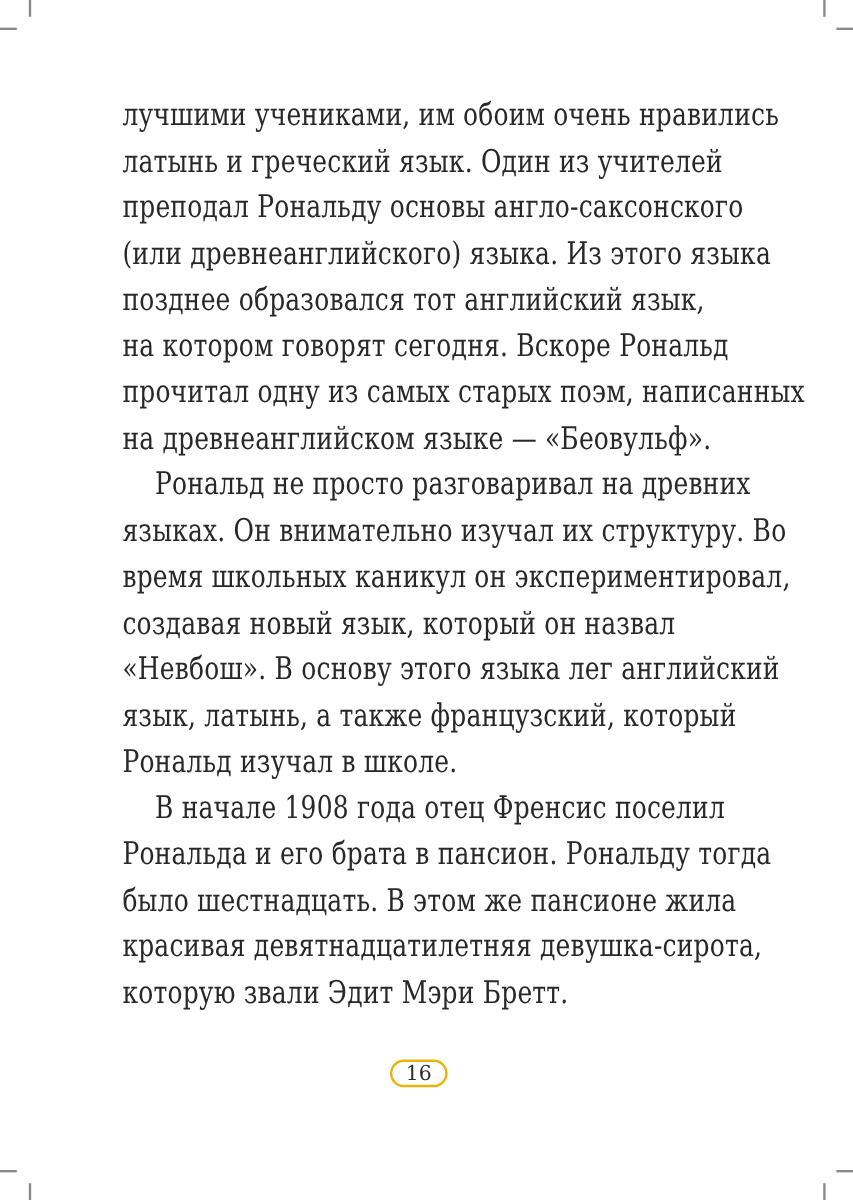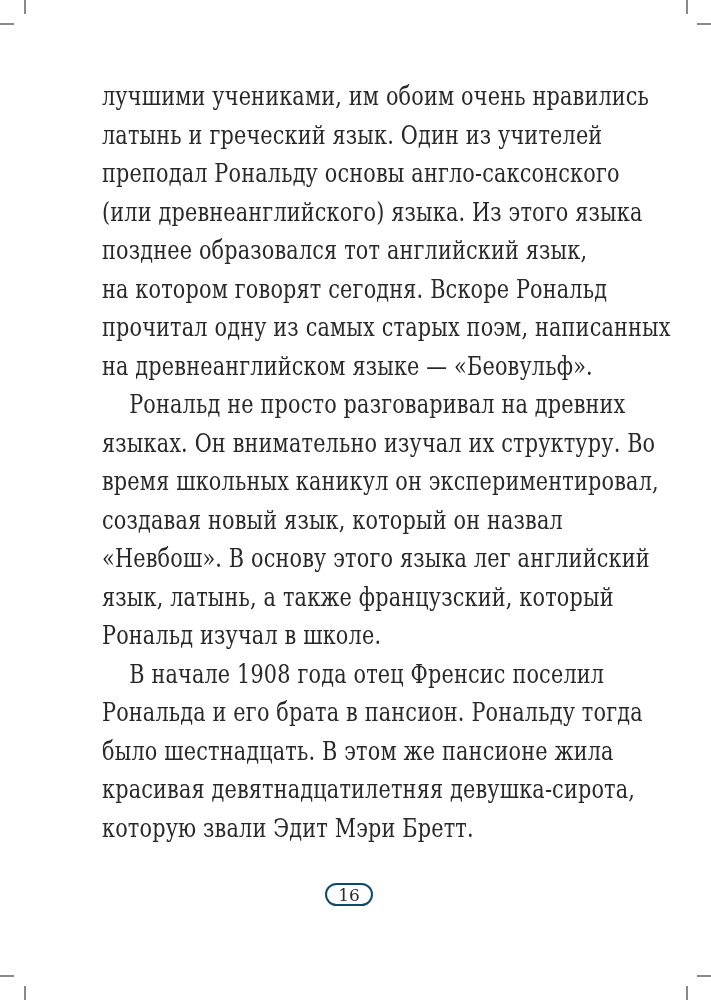--- a/index.html
+++ b/index.html
@@ -43,21 +43,21 @@
   .text-line { white-space: pre; }
   .text-line.first { text-indent: 34px; }
 
   
   .page-pill {
     position: absolute;
     left: 325px;
     top: 883px;
     width: 48px;
     height: 23px;
-    border: 2px solid #0c4a6e;
+    border: 2px solid #eab308;
     border-radius: 12px;
     display: flex;
     align-items: center;
     justify-content: center;
     background: #ffffff;
   }
   .page-pill span {
     font-size: 17px;
     color: #2b2b2b;
     line-height: 1;

